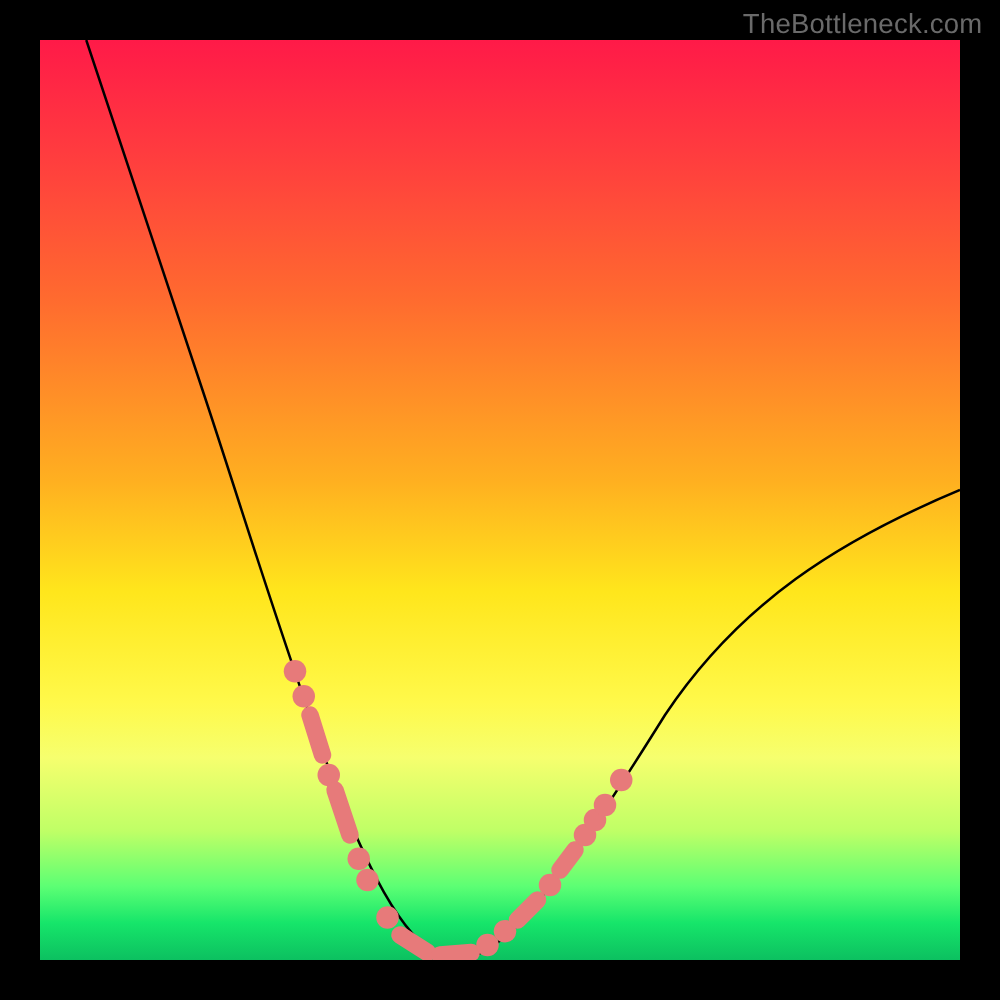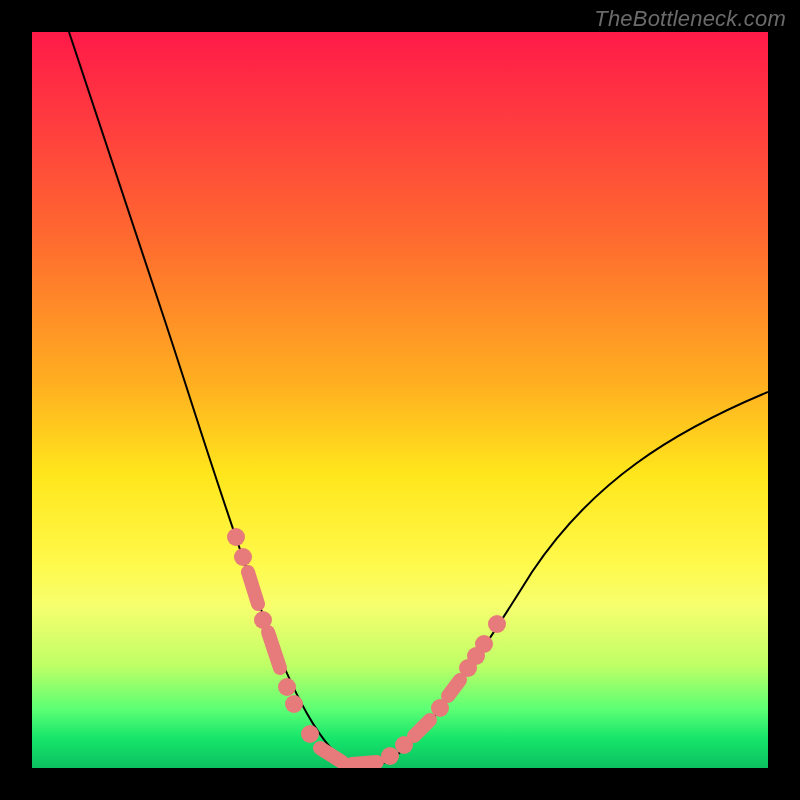--- a/index.html
+++ b/index.html
@@ -10,21 +10,20 @@
     background: #000;
     overflow: hidden;
     font-family: Arial, Helvetica, sans-serif;
   }
   .frame {
     position: absolute;
     top: 0; left: 0;
     width: 800px;
     height: 800px;
     background: #000;
-    font-style: italic;
   }
   .plot {
     position: absolute;
     top: 32px;
     left: 32px;
     width: 736px;
     height: 736px;
     background: linear-gradient(to bottom,
       #ff1a48 0%,
       #ff3b3f 12%,

